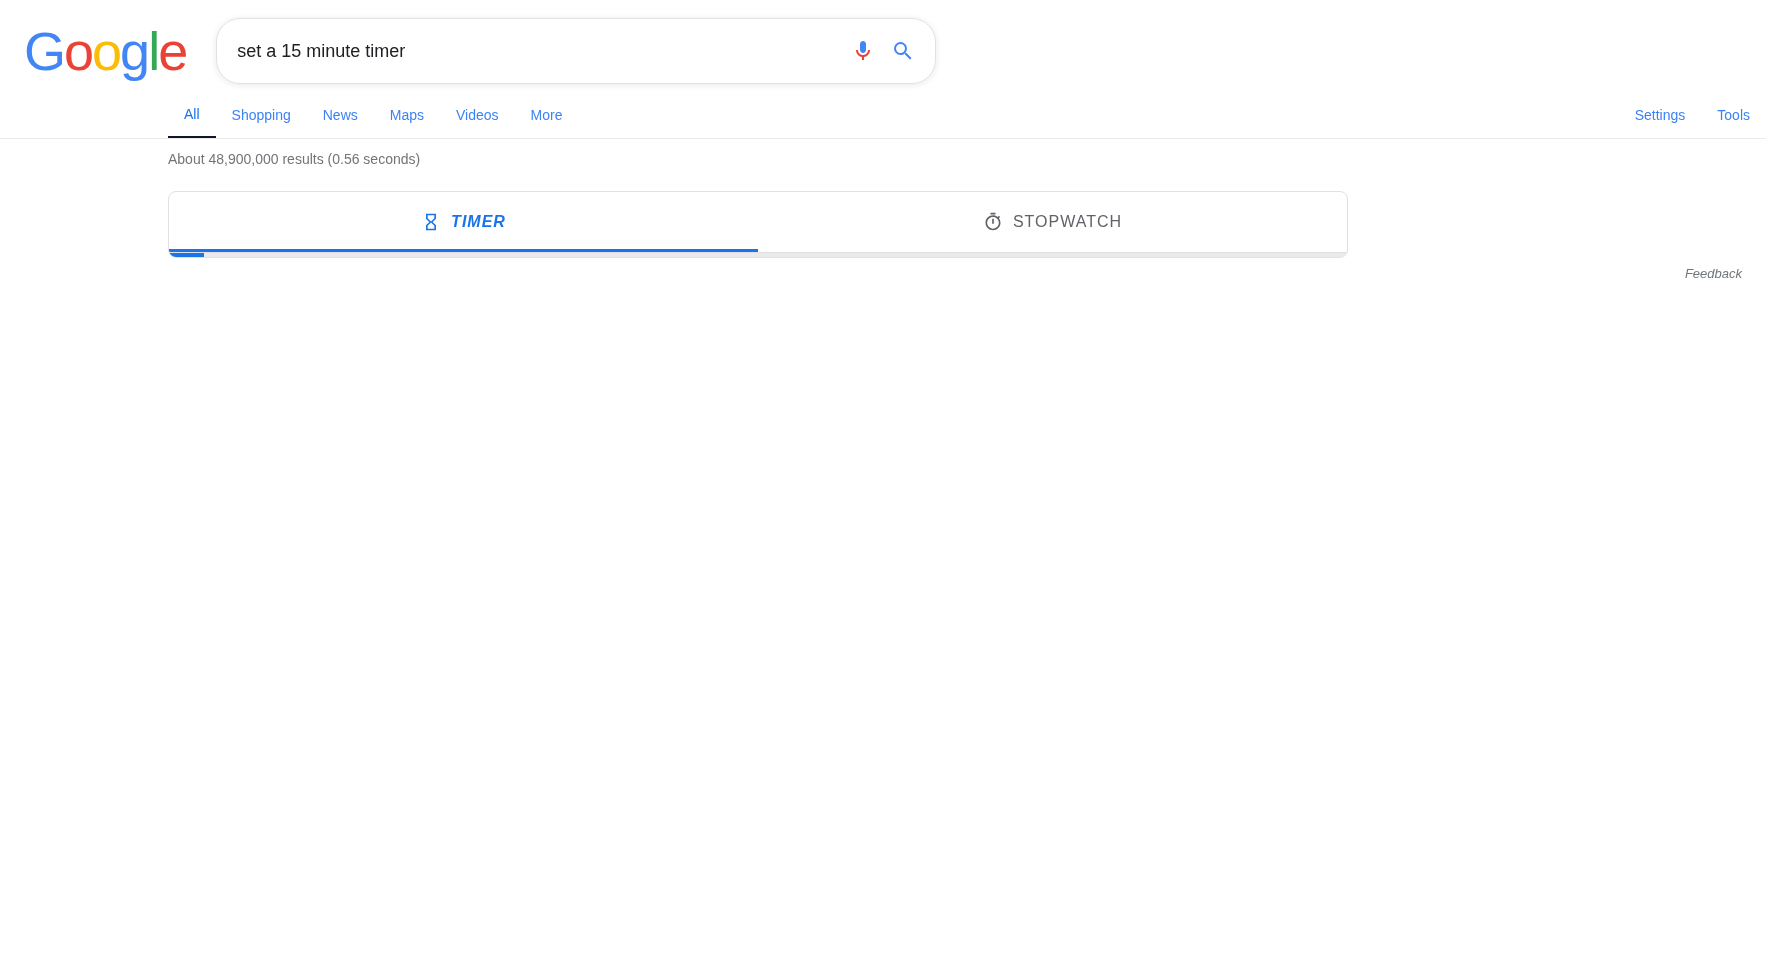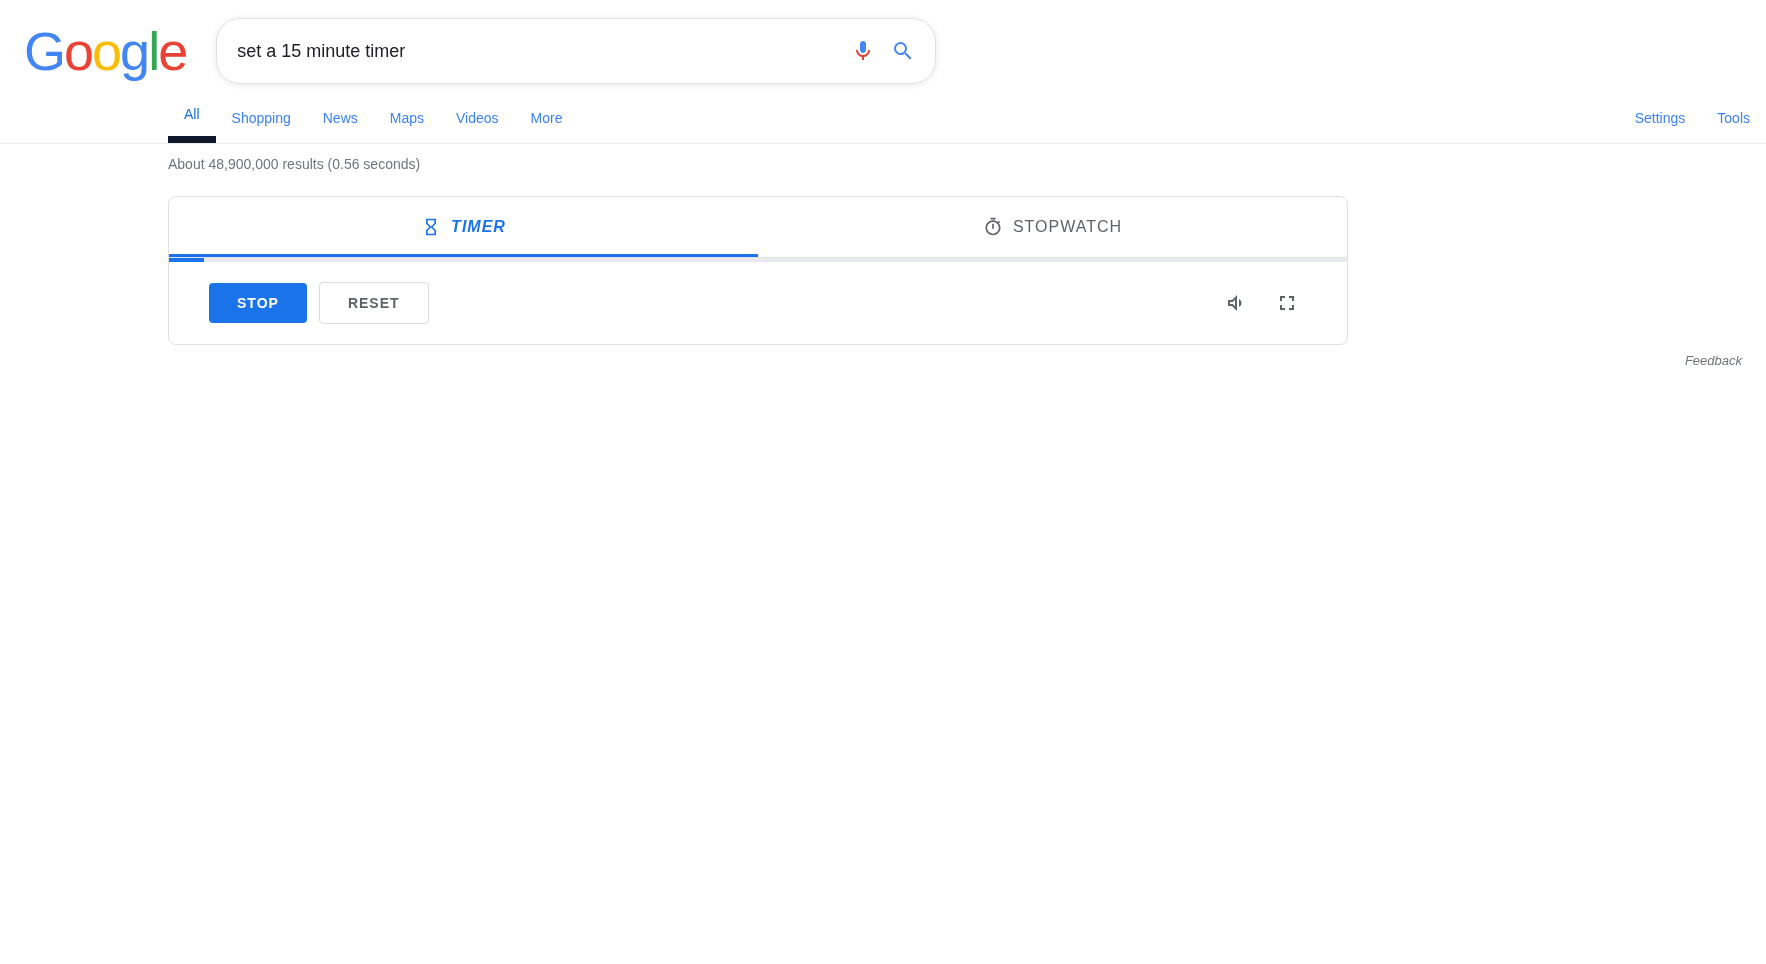--- a/index.html
+++ b/index.html
@@ -85,21 +85,21 @@
       cursor: pointer;
       white-space: nowrap;
       text-decoration: none;
       display: flex;
       align-items: center;
       gap: 5px;
       position: relative;
     }
     .nav-tab.active {
       color: #1a73e8;
-      border-bottom: 7px solid #0f172a;
+      border-bottom: 2px solid #0f172a;
     }
     .nav-spacer { flex: 1; }
     .nav-right {
       display: flex;
       align-items: center;
     }
 
     
     .results-count {
       padding: 12px 0 12px 168px;
@@ -339,34 +339,17 @@
       </svg>
       <span style="font-weight:500;letter-spacing:1px;">STOPWATCH</span>
     </div>
   </div>
 
 
   <div class="timer-progress-area">
     <div class="timer-progress-bar" id="progress-bar" style="width: 3%;"></div>
   </div>
 
-  <div class="timer-controls">
-    <button class="btn-stop">STOP</button>
-    <button class="btn-reset">RESET</button>
-    <div class="controls-spacer"></div>
-
-    <button class="icon-btn">
-      <svg viewBox="0 0 24 24" fill="#5f6368">
-        <path d="M18.5 12c0-1.77-1.02-3.29-2.5-4.03v8.05c1.48-.73 2.5-2.25 2.5-4.02zM5 9v6h4l5 5V4L9 9H5zm7-.17v6.34L9.83 13H7v-2h2.83L12 8.83z"></path>
-      </svg>
-    </button>
-
-    <button class="icon-btn">
-      <svg viewBox="0 0 24 24" fill="#5f6368">
-        <path d="M7 14H5v5h5v-2H7v-3zm-2-4h2V7h3V5H5v5zm12 7h-3v2h5v-5h-2v3zM14 5v2h3v3h2V5h-5z"></path>
-      </svg>
-    </button>
-  </div>
 </div>
 
 <div class="feedback-area">
   <a class="feedback-link">Feedback</a>
 </div>
 
 </body></html>

